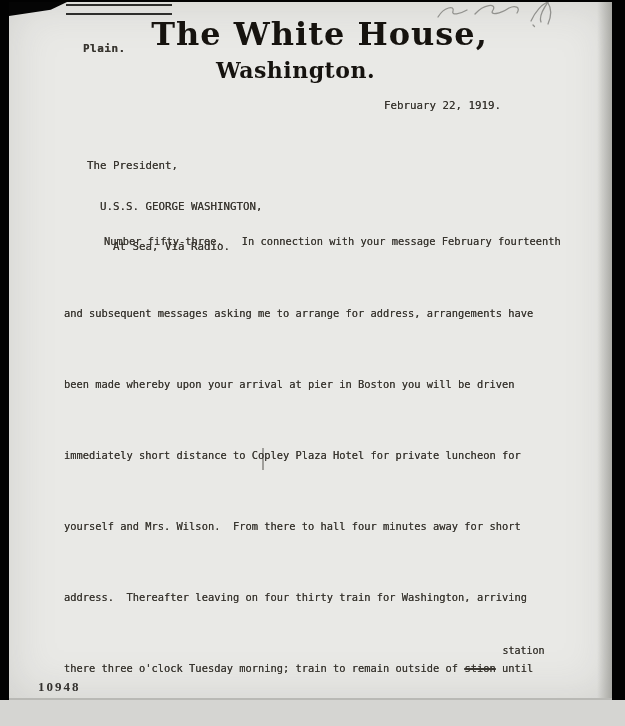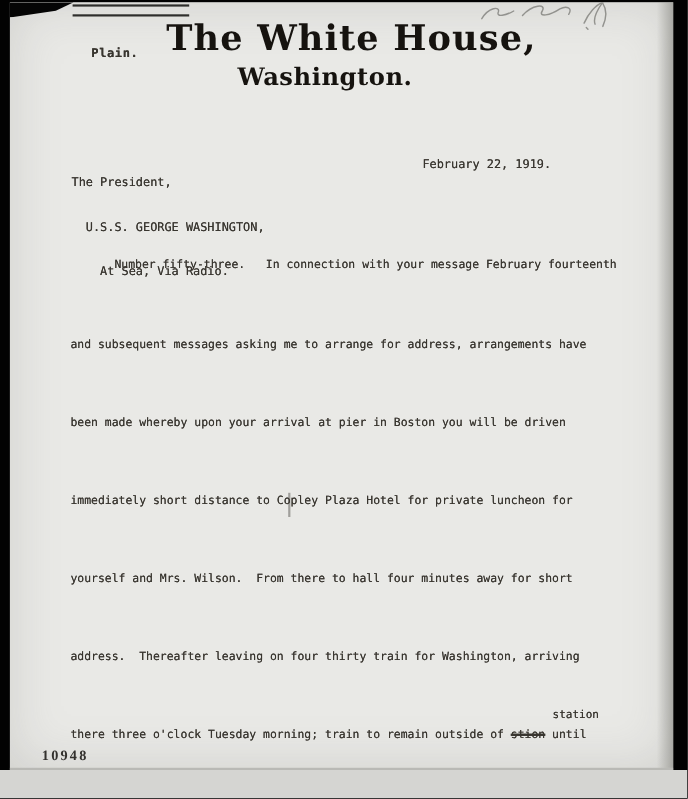--- a/index.html
+++ b/index.html
@@ -37,22 +37,22 @@
   .letterhead1{
     position:absolute;left:9px;top:13px;width:603px;text-align:center;
     font-family:"DejaVu Serif","Liberation Serif",serif;font-weight:bold;
     font-size:32px;color:#16130f;letter-spacing:1px;
   }
   .letterhead2{
     position:absolute;left:-15px;top:55px;width:603px;text-align:center;
     font-family:"DejaVu Serif","Liberation Serif",serif;font-weight:bold;
     font-size:22px;color:#16130f;letter-spacing:.5px;
   }
-  .dateline{position:absolute;left:375px;top:97px;font-size:10.8px;margin-top:44px;}
-  .address{position:absolute;left:56px;top:130px;font-size:10.8px;line-height:13.5px;white-space:pre;}
+  .dateline{position:absolute;left:375px;top:97px;font-size:10.8px;}
+  .address{position:absolute;left:78px;top:130px;font-size:10.8px;line-height:13.5px;white-space:pre;}
   .address .a1{padding-left:13px;}
   .address .a2{padding-left:26px;}
 
   .body-block{position:absolute;left:55px;top:181px;width:525px;font-size:10.4px;line-height:23.7px;white-space:pre;}
   .indent{padding-left:40px;}
   .corr{position:relative;display:inline-block;}
   .struck{text-decoration:line-through;text-decoration-thickness:1.6px;margin-top:10px;}
   .ins{position:absolute;left:-3px;top:-11px;font-size:10px;line-height:10px;margin-left:41px;}
 
   .catalog{

